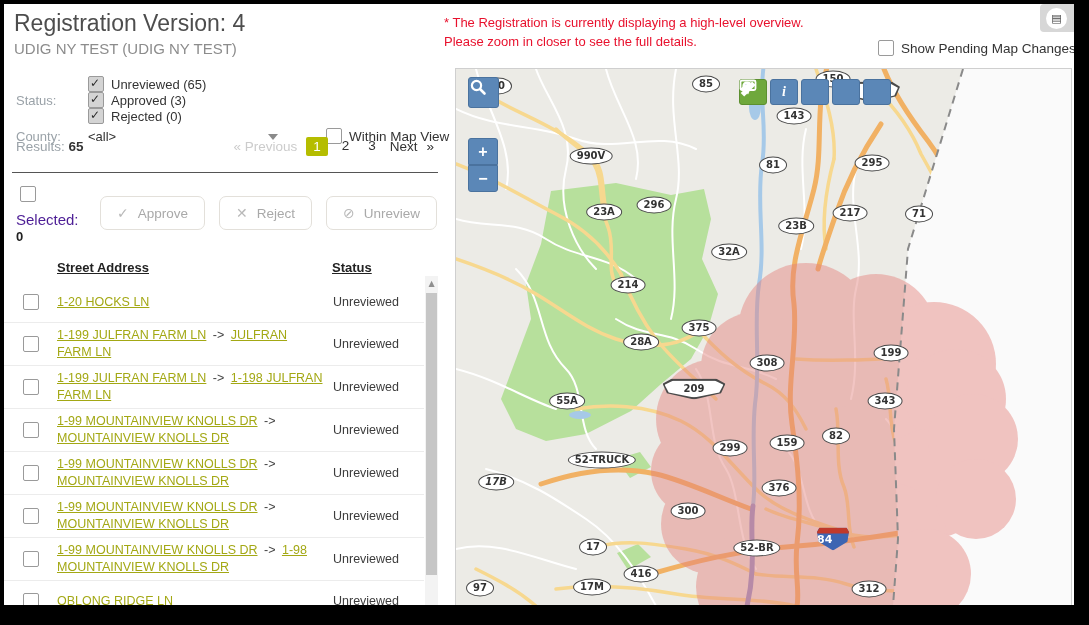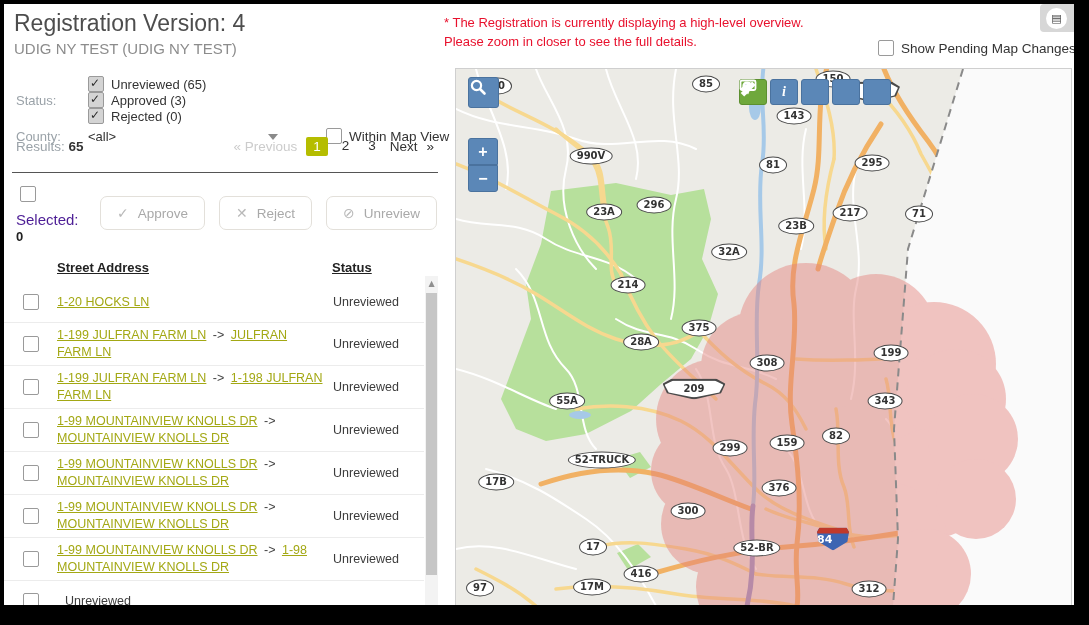--- a/index.html
+++ b/index.html
@@ -236,20 +236,21 @@
         <span class="cbc">
           <span class="cb"></span>
         </span>
         <div class="addr"><a class="lnk">1-99 MOUNTAINVIEW KNOLLS DR</a><span class="sep"> -&gt; </span><a class="lnk">1-98 MOUNTAINVIEW KNOLLS DR</a></div>
         <div class="stat">Unreviewed</div>
       </div>
       <div class="trow">
         <span class="cbc">
           <span class="cb"></span>
         </span>
+        <div class="addr"><a class="lnk">OBLONG RIDGE LN</a></div>
         <div class="stat">Unreviewed</div>
       </div>
     </div>
   <div id="vscroll">
     <div class="up">▲</div>
     <div class="thumb"></div>
   </div>
 
   <div id="map">
     <svg width="615" height="537" viewBox="0 0 615 537">
@@ -369,21 +370,21 @@
         <div class="shield ellipse" style="left: 435px; top: 284px;">199</div>
         <div class="shield us" style="left: 238px; top: 320px;">
           <div class="usin">209</div>
         </div>
         <div class="shield ellipse" style="left: 429px; top: 332px;">343</div>
         <div class="shield ellipse" style="left: 111px; top: 332px;">55A</div>
         <div class="shield ellipse" style="left: 331px; top: 374px;">159</div>
         <div class="shield ellipse" style="left: 380px; top: 367px;">82</div>
         <div class="shield ellipse" style="left: 274px; top: 379px;">299</div>
         <div class="shield ellipse" style="left: 146px; top: 391px;">52-TRUCK</div>
-        <div class="shield ellipse" style="left: 40px; top: 413px;">17B</div>
+        <div class="shield ellipse" style="left: 40px; top: 413px; font-style: italic;">17B</div>
         <div class="shield ellipse" style="left: 323px; top: 419px;">376</div>
         <div class="shield ellipse" style="left: 232px; top: 442px;">300</div>
         <div class="shield ellipse" style="left: 301px; top: 479px;">52-BR</div>
         <div class="shield interstate" style="left: 377px; top: 470px;">
           <span class="iband"></span>
           <span class="itxt">84</span>
         </div>
         <div class="shield ellipse" style="left: 137px; top: 478px;">17</div>
         <div class="shield ellipse" style="left: 185px; top: 505px;">416</div>
         <div class="shield ellipse" style="left: 136px; top: 518px;">17M</div>

